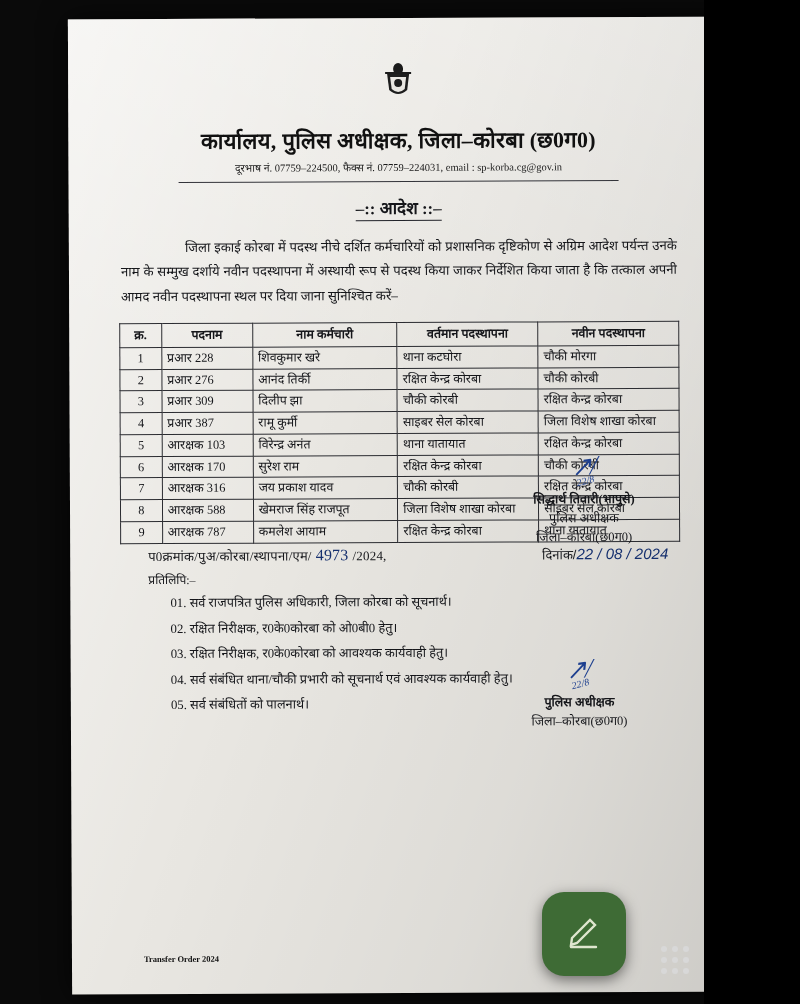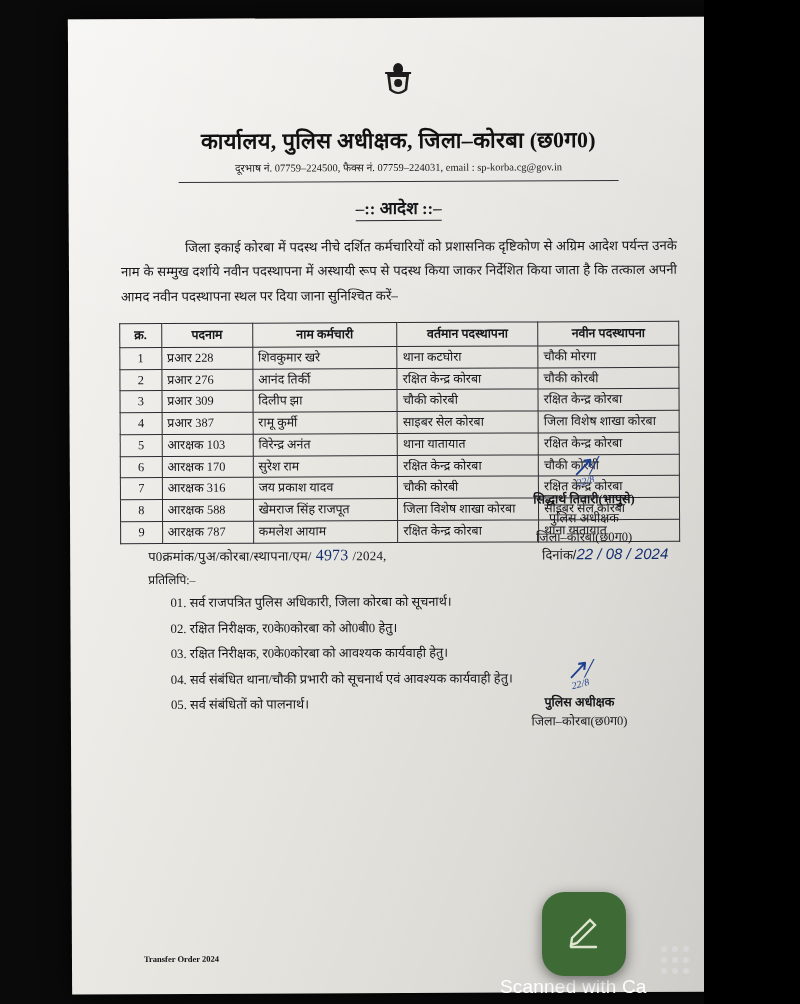--- a/index.html
+++ b/index.html
@@ -400,21 +400,20 @@
           <span class="sig-date-small">22/8</span>
         </div>
         <div class="sign-name">पुलिस अधीक्षक</div>
         <div>जिला–कोरबा(छ0ग0)</div>
       </div>
 
       <div class="footer-tag">Transfer Order 2024</div>
     </div>
   </div>
 
-  <div class="scan-wm">Scanned with Ca</div>
 
   <div class="fab">
     <svg width="40" height="40" viewBox="0 0 40 40">
       <path d="M8 24 L26 6 L31 11 L13 29 L7 31 Z" fill="none" stroke="#dfe6cf" stroke-width="2.4"></path>
       <path d="M7 33 H32" stroke="#dfe6cf" stroke-width="2.4" stroke-linecap="round"></path>
     </svg>
   </div>
 
   <div class="grid-btn">
     <i></i>

